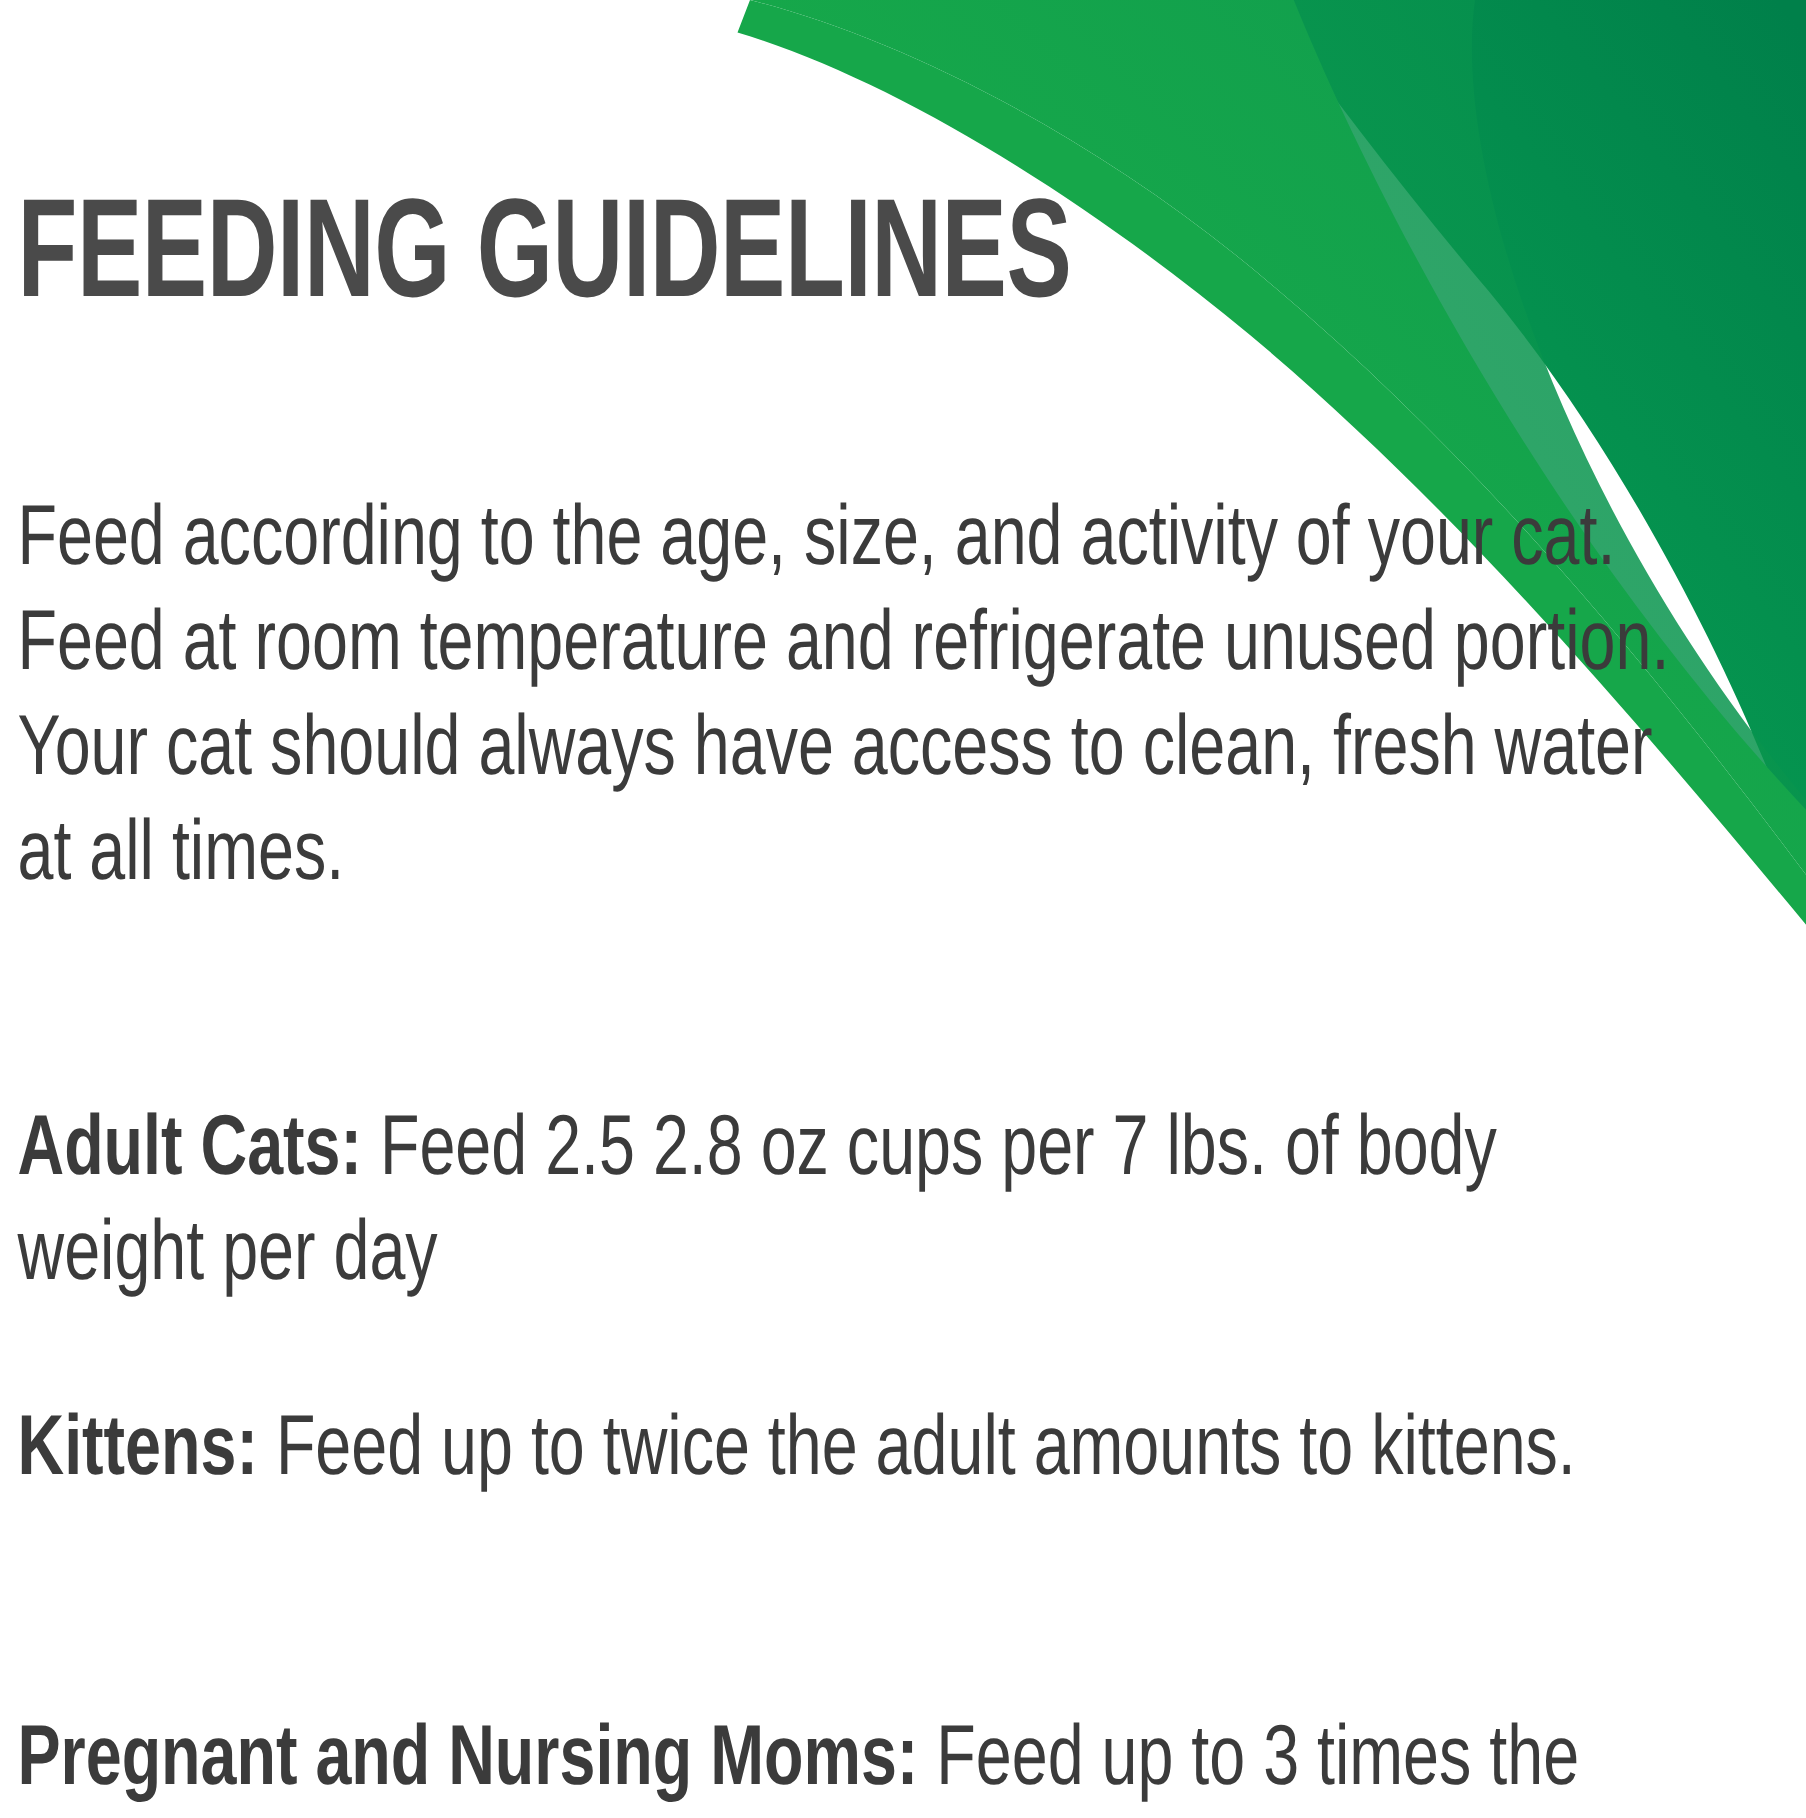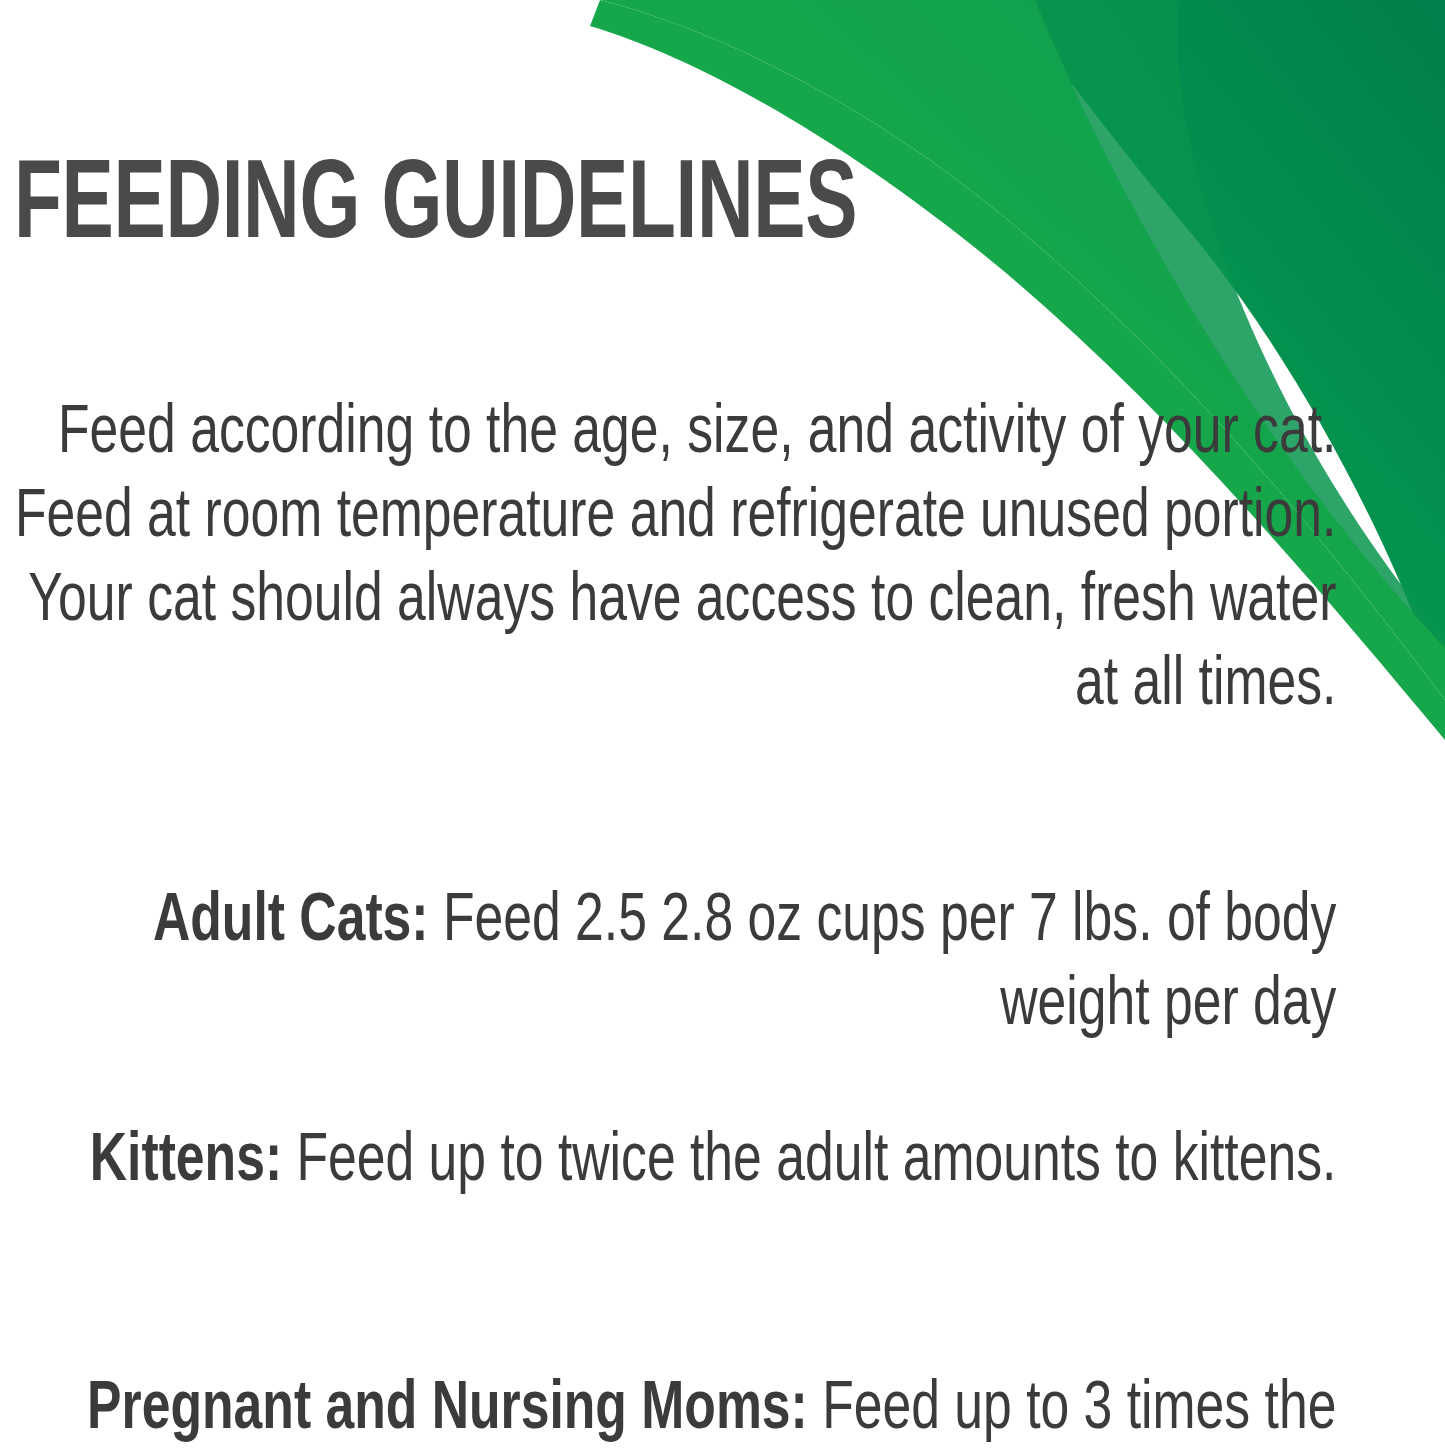--- a/index.html
+++ b/index.html
@@ -8,21 +8,20 @@
     background: #ffffff;
   }
 
   #page {
     position: relative;
     width: 1445px;
     height: 1454px;
     background: #ffffff;
     overflow: hidden;
     font-family: "Liberation Sans", "DejaVu Sans", sans-serif;
-    text-align: right;
   }
 
   
   #corner-graphic {
     position: absolute;
     top: 0;
     left: 0;
     width: 1445px;
     height: 1454px;
     pointer-events: none;

